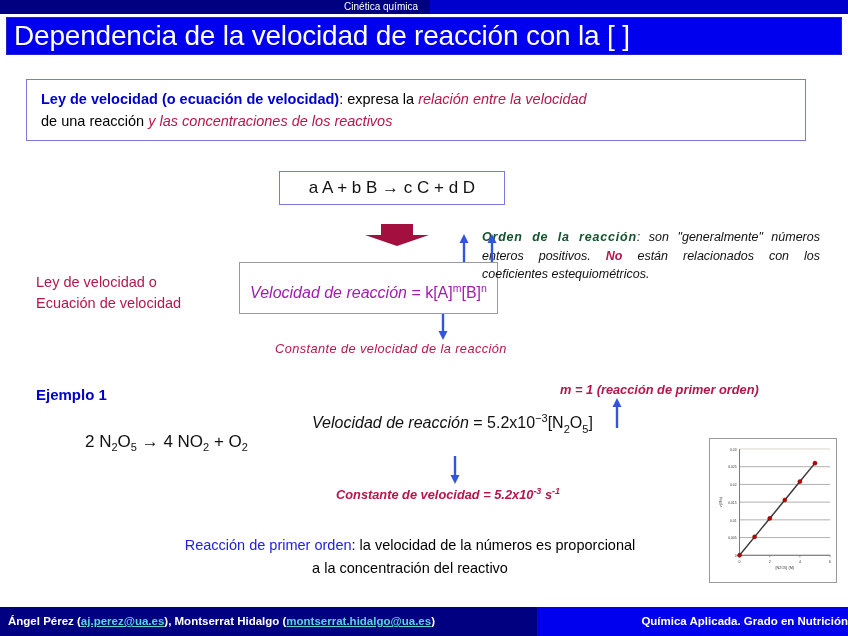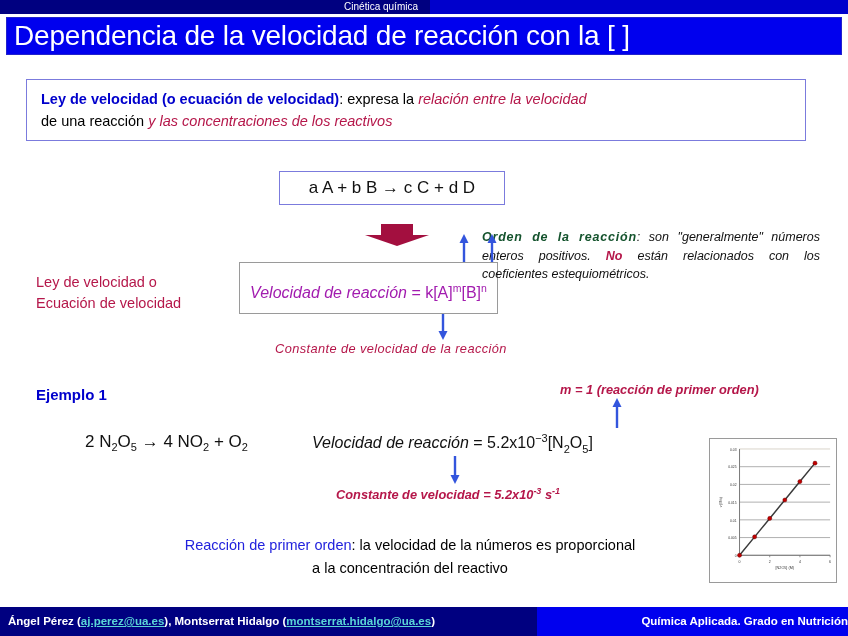--- a/index.html
+++ b/index.html
@@ -108,21 +108,21 @@
     white-space:nowrap;
   }
 
   #chem-eq {
     position:absolute; left:85px; top:432px;
     font-size:17px; color:#111111; white-space:nowrap;
   }
   #chem-eq sub { font-size:11px; }
 
   #rate-eq {
-    position:absolute; left:312px; top:432px;
+    position:absolute; left:312px; top:412px;
     font-size:16px; color:#111111; white-space:nowrap;
   }
   #rate-eq .ital { font-style:italic; }
   #rate-eq sub { font-size:11px; }
   #rate-eq sup { font-size:11px; }
 
   #k-value {
     position:absolute; left:336px; top:486px;
     color:#b5174a; font-size:12.8px; font-weight:bold; font-style:italic;
     white-space:nowrap;

